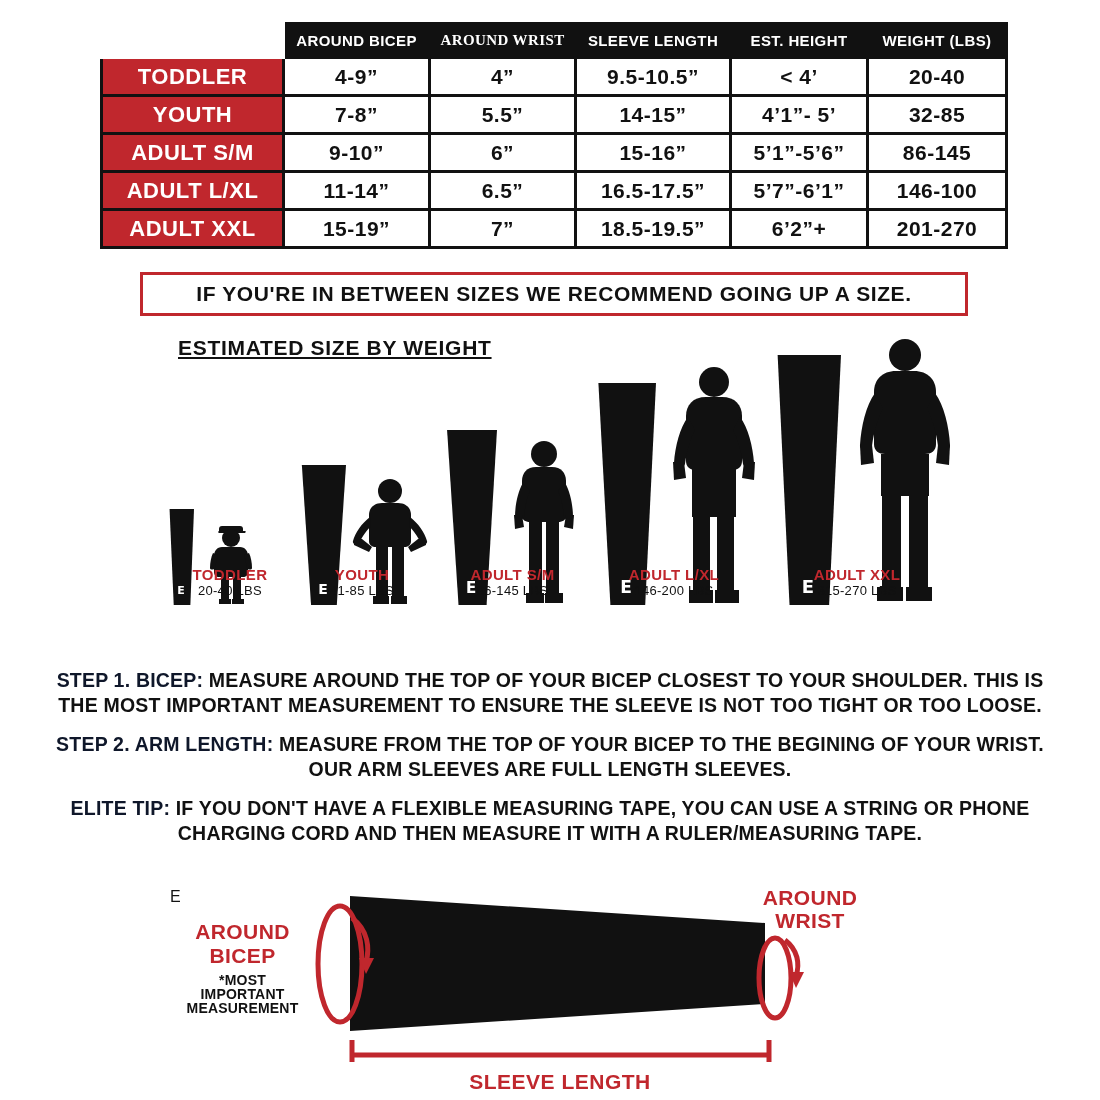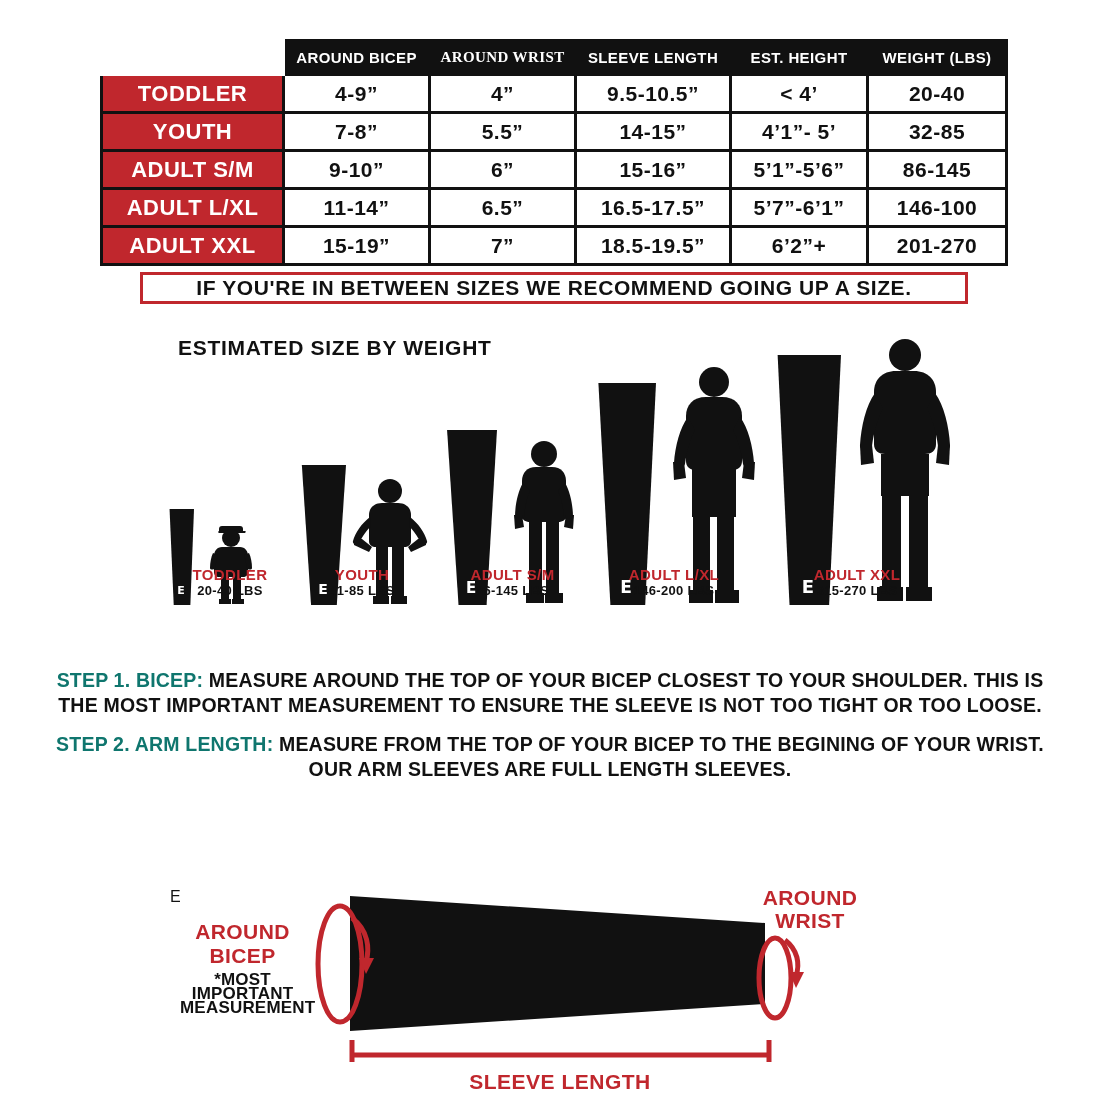--- a/index.html
+++ b/index.html
@@ -9,21 +9,21 @@
     background: #ffffff;
     font-family: "Liberation Sans", sans-serif;
     color: #111;
     overflow: hidden;
   }
   .page { position: relative; width: 1100px; height: 1100px; }
 
   
   .size-table {
     position: absolute;
-    left: 100px; top: 39px;
+    left: 100px; top: 22px;
     width: 905px;
     border-collapse: collapse;
     table-layout: fixed;
   }
   .size-table td, .size-table th {
     border: 3px solid #111;
     text-align: center;
     vertical-align: middle;
     font-weight: bold;
     letter-spacing: 0.5px;
@@ -53,33 +53,34 @@
     font-size: 21px;
     color: #111;
     height: 38px;
     padding: 2px 4px;
   }
 
   
   .recommend {
     position: absolute;
     left: 140px; top: 272px;
-    width: 828px; height: 32px;
+    width: 828px; height: 44px;
     border: 3px solid #c0272d;
     display: flex; align-items: center; justify-content: center;
     font-size: 21px; font-weight: bold; letter-spacing: 0.6px;
     color: #111;
   }
 
   
   .est-title {
     position: absolute;
     left: 178px; top: 336px;
     font-size: 21px; font-weight: bold; letter-spacing: 0.7px;
     color: #111;
+    text-decoration: underline;
   }
 
   .figures {
     position: absolute;
     left: 150px; top: 320px;
     width: 820px; height: 285px;
   }
   .fig-group { position: absolute; bottom: 0; }
   .sleeve {
     position: absolute; bottom: 0;
@@ -99,21 +100,21 @@
     position: absolute;
     left: 150px; top: 566px;
     width: 830px; height: 40px;
   }
   .lbl { position: absolute; text-align: center; }
   .lbl .name {
     color: #c0272d; font-weight: bold; font-size: 15px; letter-spacing: 0.4px;
     display: block; line-height: 17px;
   }
   .lbl .wt {
-    color: #111; font-weight: bold; font-size: 13px; letter-spacing: 0.3px;
+    color: #111; font-weight: normal; font-size: 13px; letter-spacing: 0.3px;
     display: block; line-height: 15px;
   }
 
   
   .how-title {
     position: absolute;
     left: 0; top: 608px; width: 1100px;
     text-align: center;
     color: #c0272d;
     font-size: 52px;
@@ -129,21 +130,21 @@
   }
   .step {
     text-align: center;
     font-size: 19.5px;
     font-weight: bold;
     line-height: 25px;
     letter-spacing: 0.2px;
     color: #111;
     margin-bottom: 14px;
   }
-  .step .hl { color: #0f766e; }
+  .step .hl { color: #0f172a; }
 
   
   .diagram {
     position: absolute;
     left: 170px; top: 888px;
     width: 760px; height: 212px;
   }
   .sleeve-big {
     position: absolute;
     left: 180px; top: 8px;
@@ -151,21 +152,21 @@
     background: #111;
     clip-path: polygon(0 0, 100% 20%, 100% 80%, 0 100%);
   }
   .lbl-bicep {
     position: absolute; left: 10px; top: 32px; width: 125px;
     text-align: center;
     color: #c0272d; font-weight: bold; font-size: 21px; line-height: 24px;
     letter-spacing: 0.4px;
   }
   .lbl-bicep .sub {
-    display: block; color: #111; font-size: 17px; line-height: 14px;
+    display: block; color: #111; font-size: 14px; line-height: 14px;
     margin-top: 5px; letter-spacing: 0.2px;
   }
   .lbl-wrist {
     position: absolute; left: 555px; top: -2px; width: 170px;
     text-align: center;
     color: #c0272d; font-weight: bold; font-size: 21px; line-height: 23px;
     letter-spacing: 0.4px;
   }
   .lbl-sleeve-length {
     position: absolute; left: 180px; top: 182px; width: 420px;
@@ -369,20 +370,23 @@
   </div>
 
 
   <div class="steps">
     <div class="step">
       <span class="hl">STEP 1. BICEP:</span><span> MEASURE AROUND THE TOP OF YOUR BICEP CLOSEST TO YOUR SHOULDER. THIS IS THE MOST IMPORTANT MEASUREMENT TO ENSURE THE SLEEVE IS NOT TOO TIGHT OR TOO LOOSE.</span>
     </div>
     <div class="step">
       <span class="hl">STEP 2. ARM LENGTH:</span><span> MEASURE FROM THE TOP OF YOUR BICEP TO THE BEGINING OF YOUR WRIST. OUR ARM SLEEVES ARE FULL LENGTH SLEEVES.</span>
     </div>
+    <div class="step">
+      <span class="hl">ELITE TIP:</span><span> IF YOU DON'T HAVE A FLEXIBLE MEASURING TAPE, YOU CAN USE A STRING OR PHONE CHARGING CORD AND THEN MEASURE IT WITH A RULER/MEASURING TAPE.</span>
+    </div>
   </div>
 
   <div class="diagram">
 
     <div class="sleeve-big"></div>
     <span class="e-logo-big">E</span>
 
     
     <svg style="position:absolute; left:130px; top:14px;" width="80" height="130" viewBox="0 0 80 130">
       <ellipse cx="40" cy="62" rx="22" ry="58" fill="none" stroke="#c0272d" stroke-width="5"></ellipse>

